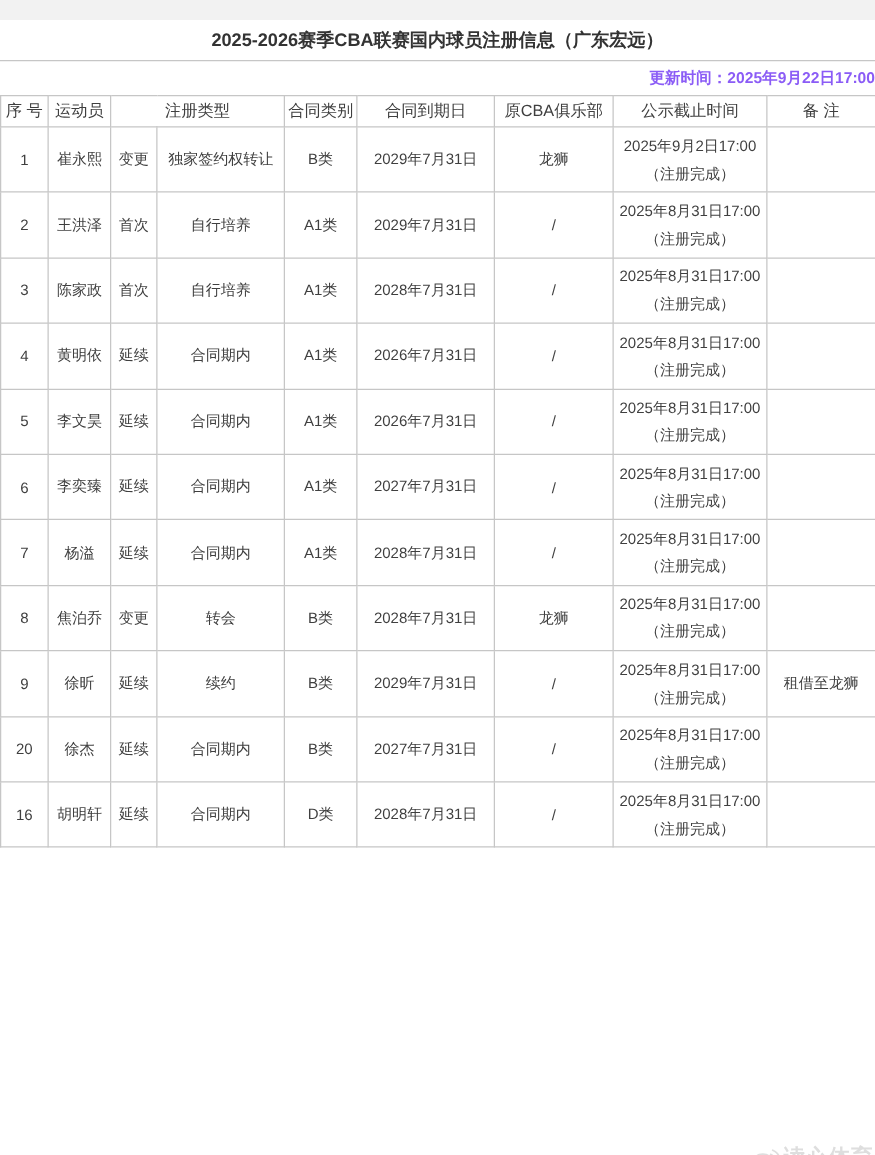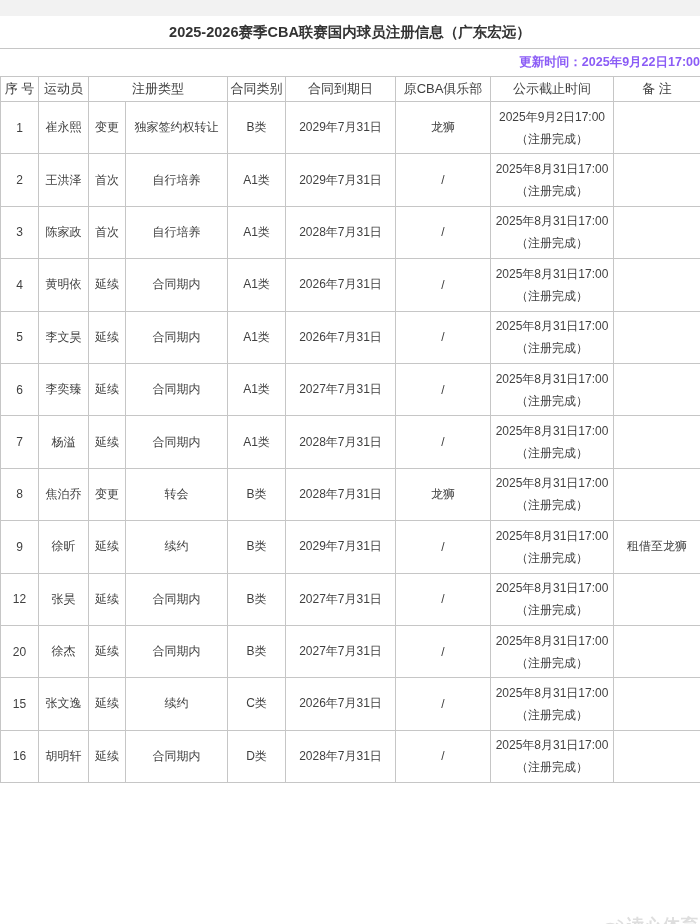--- a/index.html
+++ b/index.html
@@ -212,54 +212,26 @@
       <td>B类</td>
       <td>2029年7月31日</td>
       <td>/</td>
       <td>
         <span class="dl-line">2025年8月31日17:00</span>
         <span class="dl-line">（注册完成）</span>
       </td>
       <td>租借至龙狮</td>
     </tr>
         <tr>
-      <td>12</td>
-      <td>张昊</td>
-      <td>延续</td>
-      <td>合同期内</td>
-      <td>B类</td>
-      <td>2027年7月31日</td>
-      <td>/</td>
-      <td>
-        <span class="dl-line">2025年8月31日17:00</span>
-        <span class="dl-line">（注册完成）</span>
-      </td>
-      <td></td>
-    </tr>
-        <tr>
       <td>20</td>
       <td>徐杰</td>
       <td>延续</td>
       <td>合同期内</td>
       <td>B类</td>
       <td>2027年7月31日</td>
-      <td>/</td>
-      <td>
-        <span class="dl-line">2025年8月31日17:00</span>
-        <span class="dl-line">（注册完成）</span>
-      </td>
-      <td></td>
-    </tr>
-        <tr>
-      <td>15</td>
-      <td>张文逸</td>
-      <td>延续</td>
-      <td>续约</td>
-      <td>C类</td>
-      <td>2026年7月31日</td>
       <td>/</td>
       <td>
         <span class="dl-line">2025年8月31日17:00</span>
         <span class="dl-line">（注册完成）</span>
       </td>
       <td></td>
     </tr>
         <tr>
       <td>16</td>
       <td>胡明轩</td>

